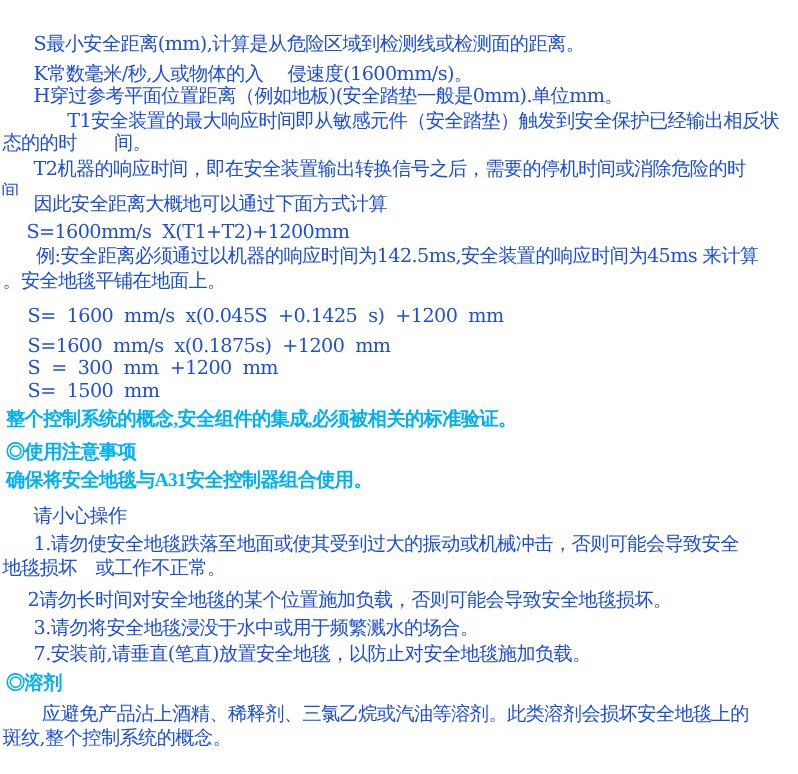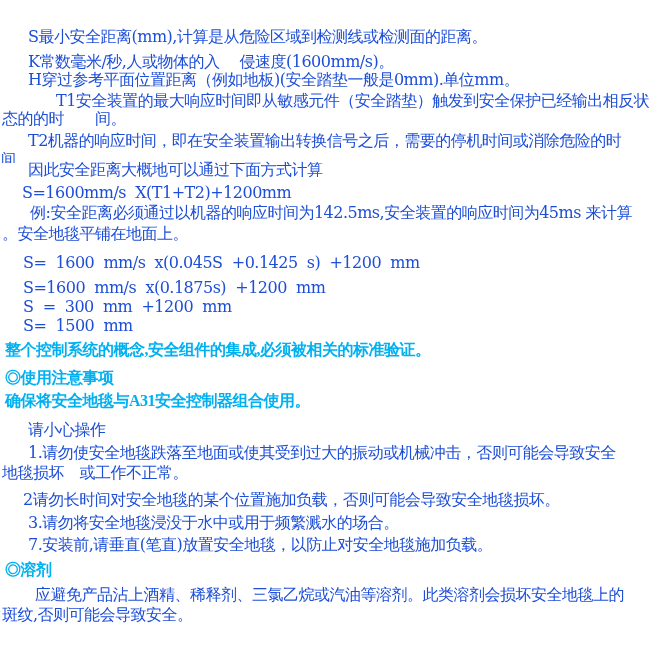--- a/index.html
+++ b/index.html
@@ -57,15 +57,15 @@
       <div class="line accent" style="left: 5px; top: 369px;">◎使用注意事项</div>
       <div class="line accent" style="left: 5px; top: 392px;">确保将安全地毯与A31安全控制器组合使用。</div>
       <div class="line" style="left: 28px; top: 421px;">请小心操作</div>
       <div class="line" style="left: 28px; top: 444px;">1.请勿使安全地毯跌落至地面或使其受到过大的振动或机械冲击，否则可能会导致安全</div>
       <div class="line" style="left: 2px; top: 464px;">地毯损坏　或工作不正常。</div>
       <div class="line" style="left: 23px; top: 491px;">2请勿长时间对安全地毯的某个位置施加负载，否则可能会导致安全地毯损坏。</div>
       <div class="line" style="left: 28px; top: 514px;">3.请勿将安全地毯浸没于水中或用于频繁溅水的场合。</div>
       <div class="line" style="left: 28px; top: 536px;">7.安装前,请垂直(笔直)放置安全地毯，以防止对安全地毯施加负载。</div>
       <div class="line accent" style="left: 5px; top: 561px;">◎溶剂</div>
       <div class="line" style="left: 35px; top: 586px;">应避免产品沾上酒精、稀释剂、三氯乙烷或汽油等溶剂。此类溶剂会损坏安全地毯上的</div>
-      <div class="line" style="left: 2px; top: 606px;">斑纹,否则可能会导致安全。</div>
+      <div class="line" style="left: 2px; top: 606px;">斑纹,整个控制系统的概念。</div>
     </div>
 </div>
 
 </body></html>

